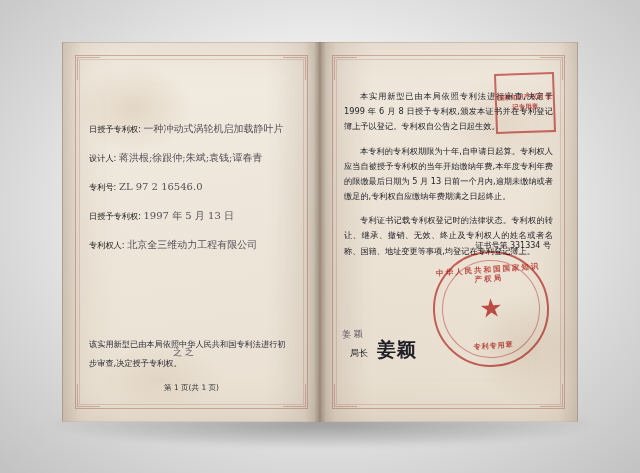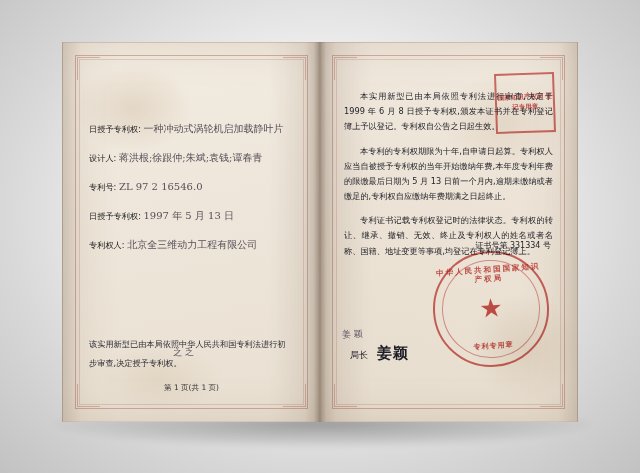--- a/index.html
+++ b/index.html
@@ -191,21 +191,21 @@
   .director-row {
     position: absolute;
     left: 30px;
     bottom: 58px;
     font-family: "DejaVu Sans", sans-serif;
     font-size: 9px;
     color: #1e1e26;
   }
   .director-name {
     font-family: "DejaVu Serif", serif;
-    font-size: 15px;
+    font-size: 19px;
     font-weight: bold;
     margin-left: 6px;
     letter-spacing: 1px;
   }
   .sig-scribble {
     position: absolute;
     left: 22px;
     bottom: 80px;
     font-family: "DejaVu Serif", serif;
     font-size: 9px;

